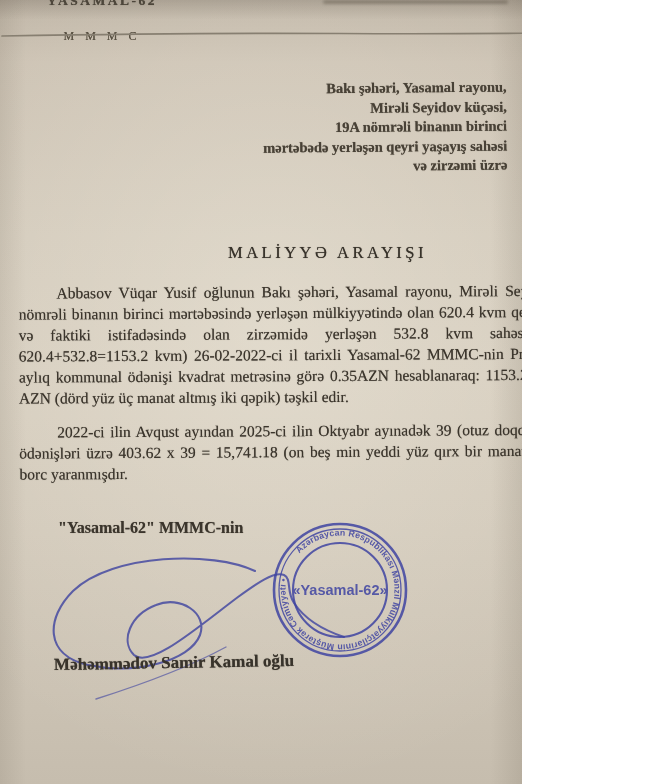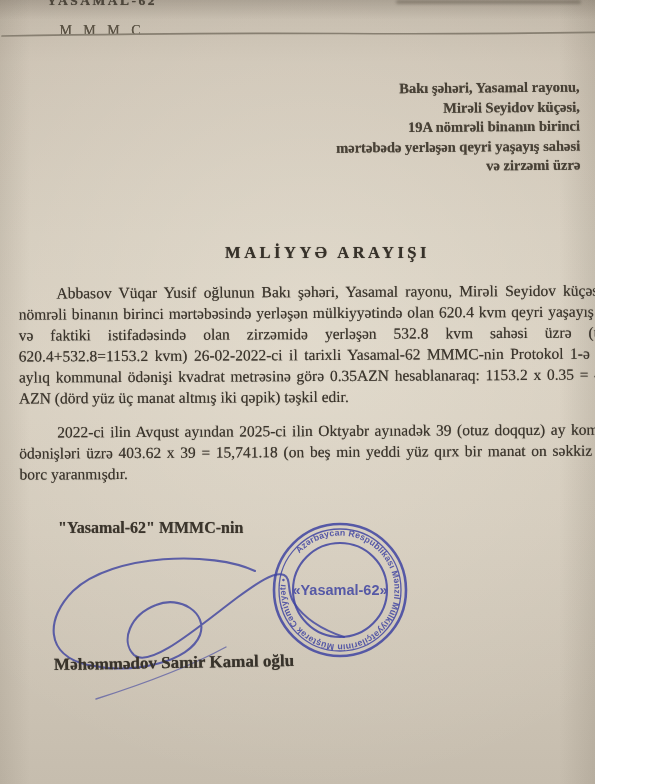--- a/index.html
+++ b/index.html
@@ -1,58 +1,58 @@
 <!DOCTYPE html>
 <html><head>
 <meta charset="utf-8">
 <style>
   html,body{margin:0;padding:0;}
   body{
     width:655px;height:784px;overflow:hidden;
     font-family:"Liberation Serif", serif;
   }
   .paper{
-    position:relative;width:595px;height:784px;overflow:hidden;
+    position:relative;width:522px;height:784px;overflow:hidden;
     background:
       radial-gradient(130% 95% at 52% 42%, rgba(255,252,240,0.30), rgba(0,0,0,0) 62%),
       linear-gradient(180deg,#bfb5a6 0%,#ccc2b3 8%,#d2c9ba 30%,#d5ccbd 48%,#d1c8b9 68%,#cbc2b3 88%,#c6bdae 100%);
     color:#3c362d;
   }
   .paper::before{
     content:"";position:absolute;inset:0;pointer-events:none;
     background:
       linear-gradient(90deg, rgba(70,60,45,0.10) 0%, rgba(0,0,0,0) 5%, rgba(0,0,0,0) 94%, rgba(70,60,45,0.12) 100%),
       linear-gradient(180deg, rgba(60,50,40,0.18) 0%, rgba(0,0,0,0) 2.5%);
   }
   .letterhead{
     position:absolute;top:-7px;left:32px;width:140px;text-align:center;
     color:#4d463b;
   }
   .letterhead .org{
     font-weight:bold;font-size:13.5px;letter-spacing:2.5px;white-space:nowrap;
     text-shadow:0 0 0.7px #4d463b;
   }
   .letterhead .orgtype{
-    font-size:14px;letter-spacing:4px;margin-top:14px;color:#5a5244;
+    font-size:12px;letter-spacing:4px;margin-top:20px;color:#5a5244;
     text-shadow:0 0 0.5px #5a5244;
   }
   .top-smudge{
     position:absolute;top:0;right:14px;width:185px;height:4px;
     background:rgba(92,83,69,0.45);filter:blur(1.6px);border-radius:2px;
   }
   .rule{position:absolute;top:28px;left:0;width:655px;height:12px;}
   .recipient{
     position:absolute;top:79px;right:15px;width:330px;
     text-align:right;font-weight:bold;font-size:14.5px;line-height:19.5px;
     color:#484136;transform:rotate(-0.5deg);
     text-shadow:0 0 0.7px rgba(72,65,54,0.8);
   }
   .doc-title{
     position:absolute;top:243px;left:0;width:655px;text-align:center;
-    font-weight:bold;font-size:16.5px;letter-spacing:3.5px;color:#37322a;
+    font-weight:normal;font-size:16.5px;letter-spacing:3.5px;color:#37322a;
     text-shadow:0 0 0.8px rgba(55,50,42,0.8);
   }
   .body-text{
     position:absolute;top:281px;left:19px;width:618px;
     font-size:15.5px;line-height:21px;text-align:justify;color:#3b352c;
     transform:rotate(-0.3deg);
     text-shadow:0 0 0.7px rgba(59,53,44,0.7);
   }
   .body-text p{margin:0 0 13px 0;text-indent:38px;}
   .sig-label{

